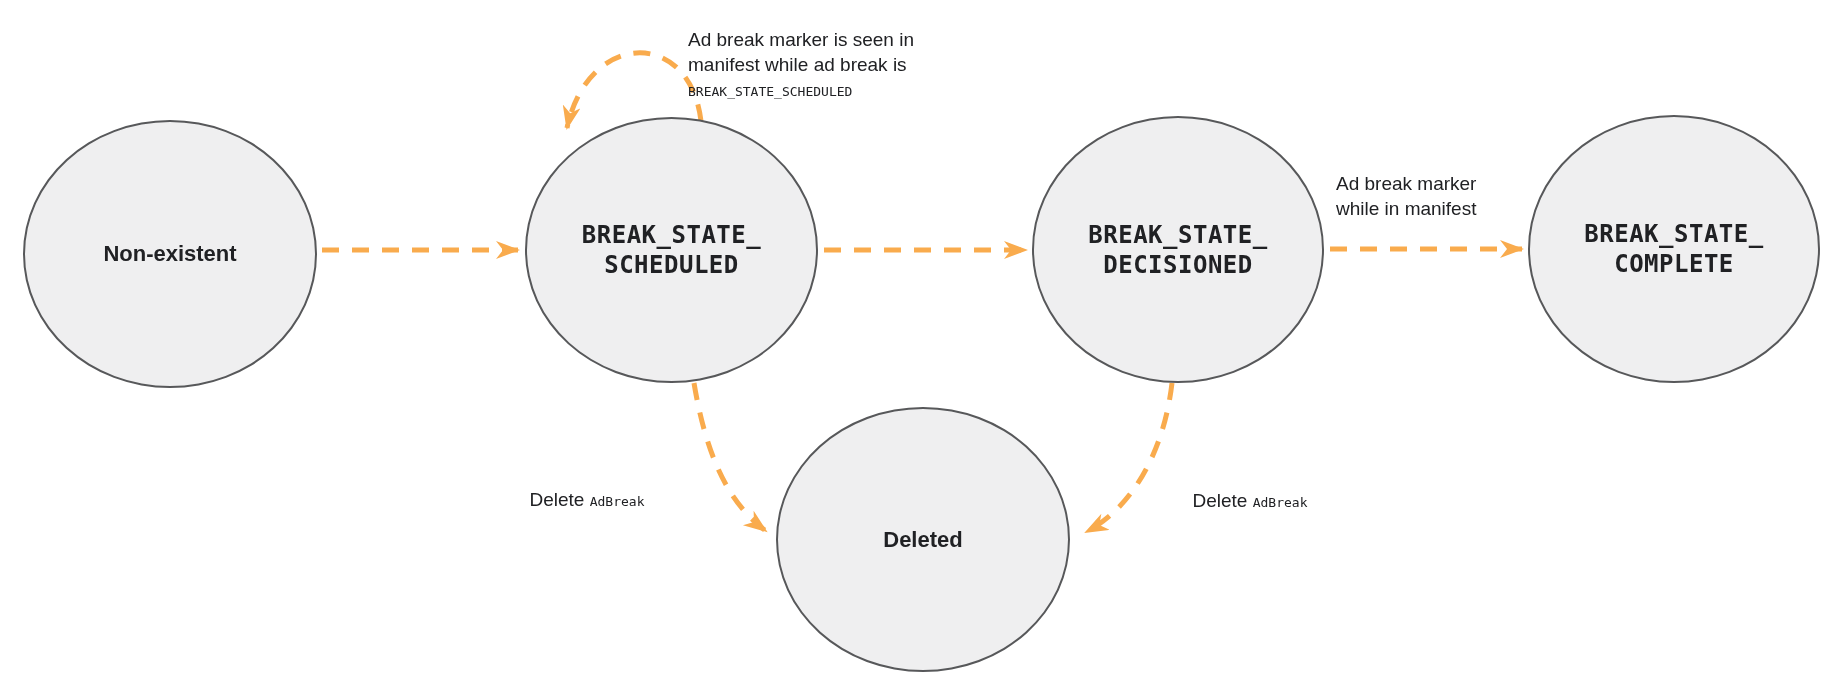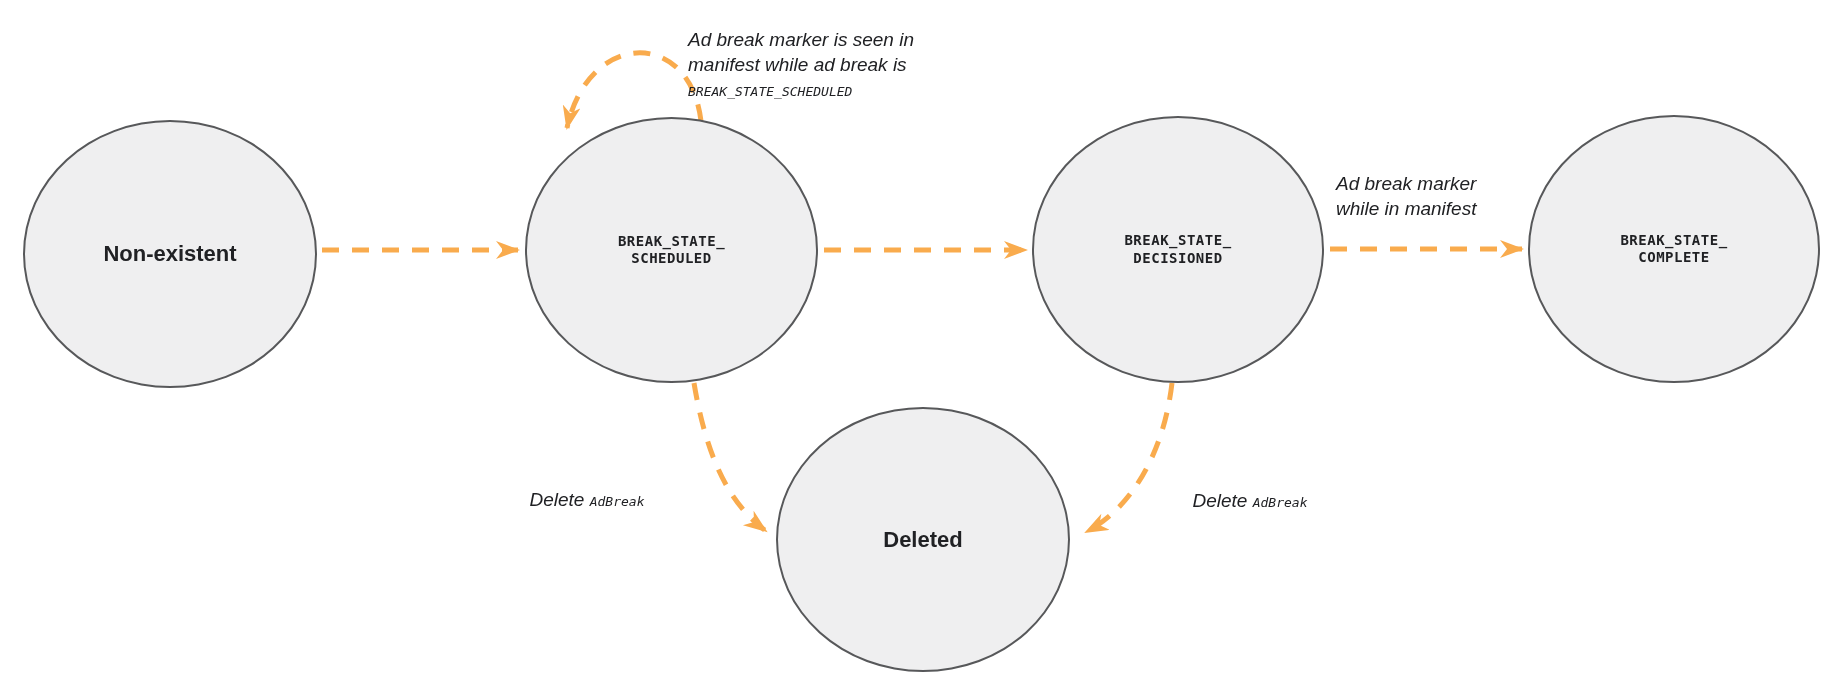--- a/index.html
+++ b/index.html
@@ -21,29 +21,28 @@
     box-sizing:border-box;
   }
   .state-label{
     font-weight:bold;
     font-size:22px;
     white-space:pre-line;
     line-height:1.25;
   }
   .state-label.code{
     font-family:"DejaVu Sans Mono", monospace;
-    font-size:14px;
+    font-size:24px;
     letter-spacing:0.5px;
   }
   .edge-label{
     position:absolute;
     font-size:19px;
     line-height:25px;
     white-space:pre-line;
-    font-style:italic;
   }
   .edge-label .code, .code-inline{
     font-family:"DejaVu Sans Mono", monospace;
     font-size:13px;
   }
   .center{text-align:center;}
 </style>
 </head>
 <body>
 

